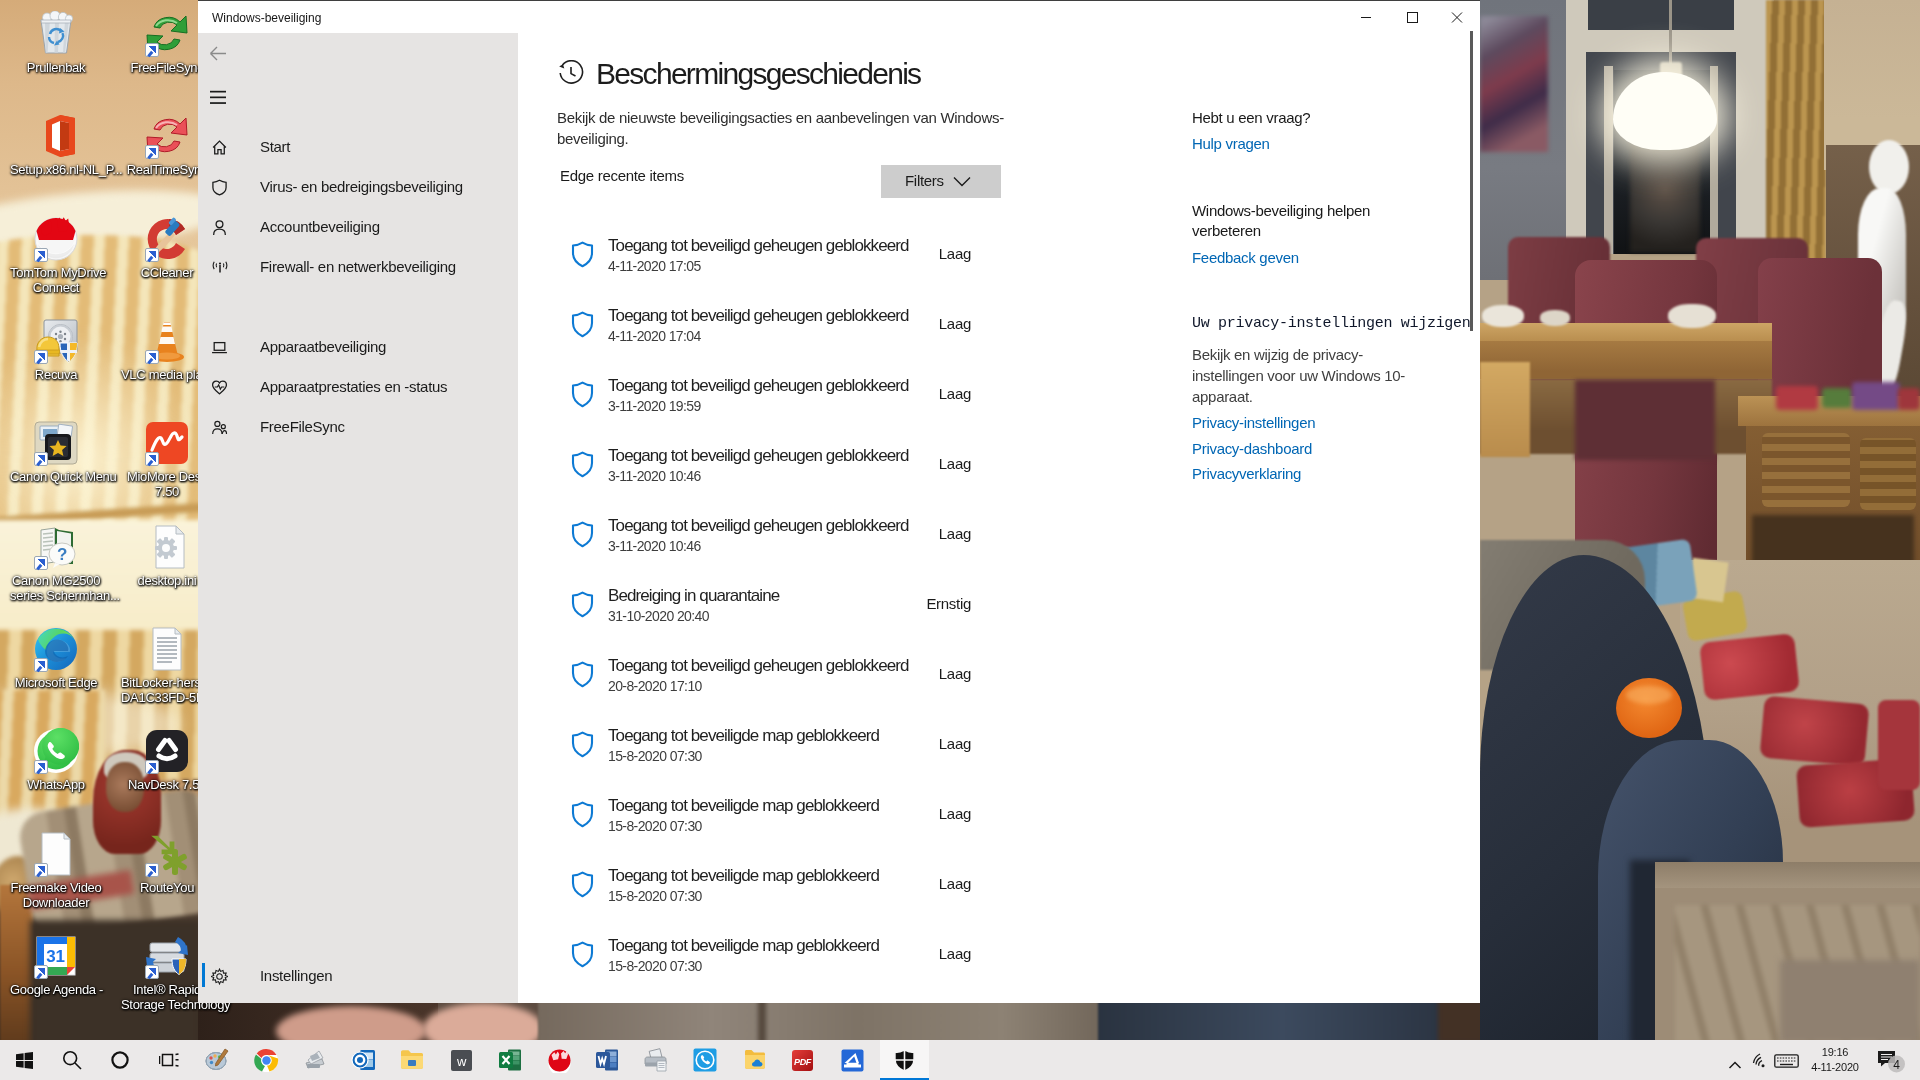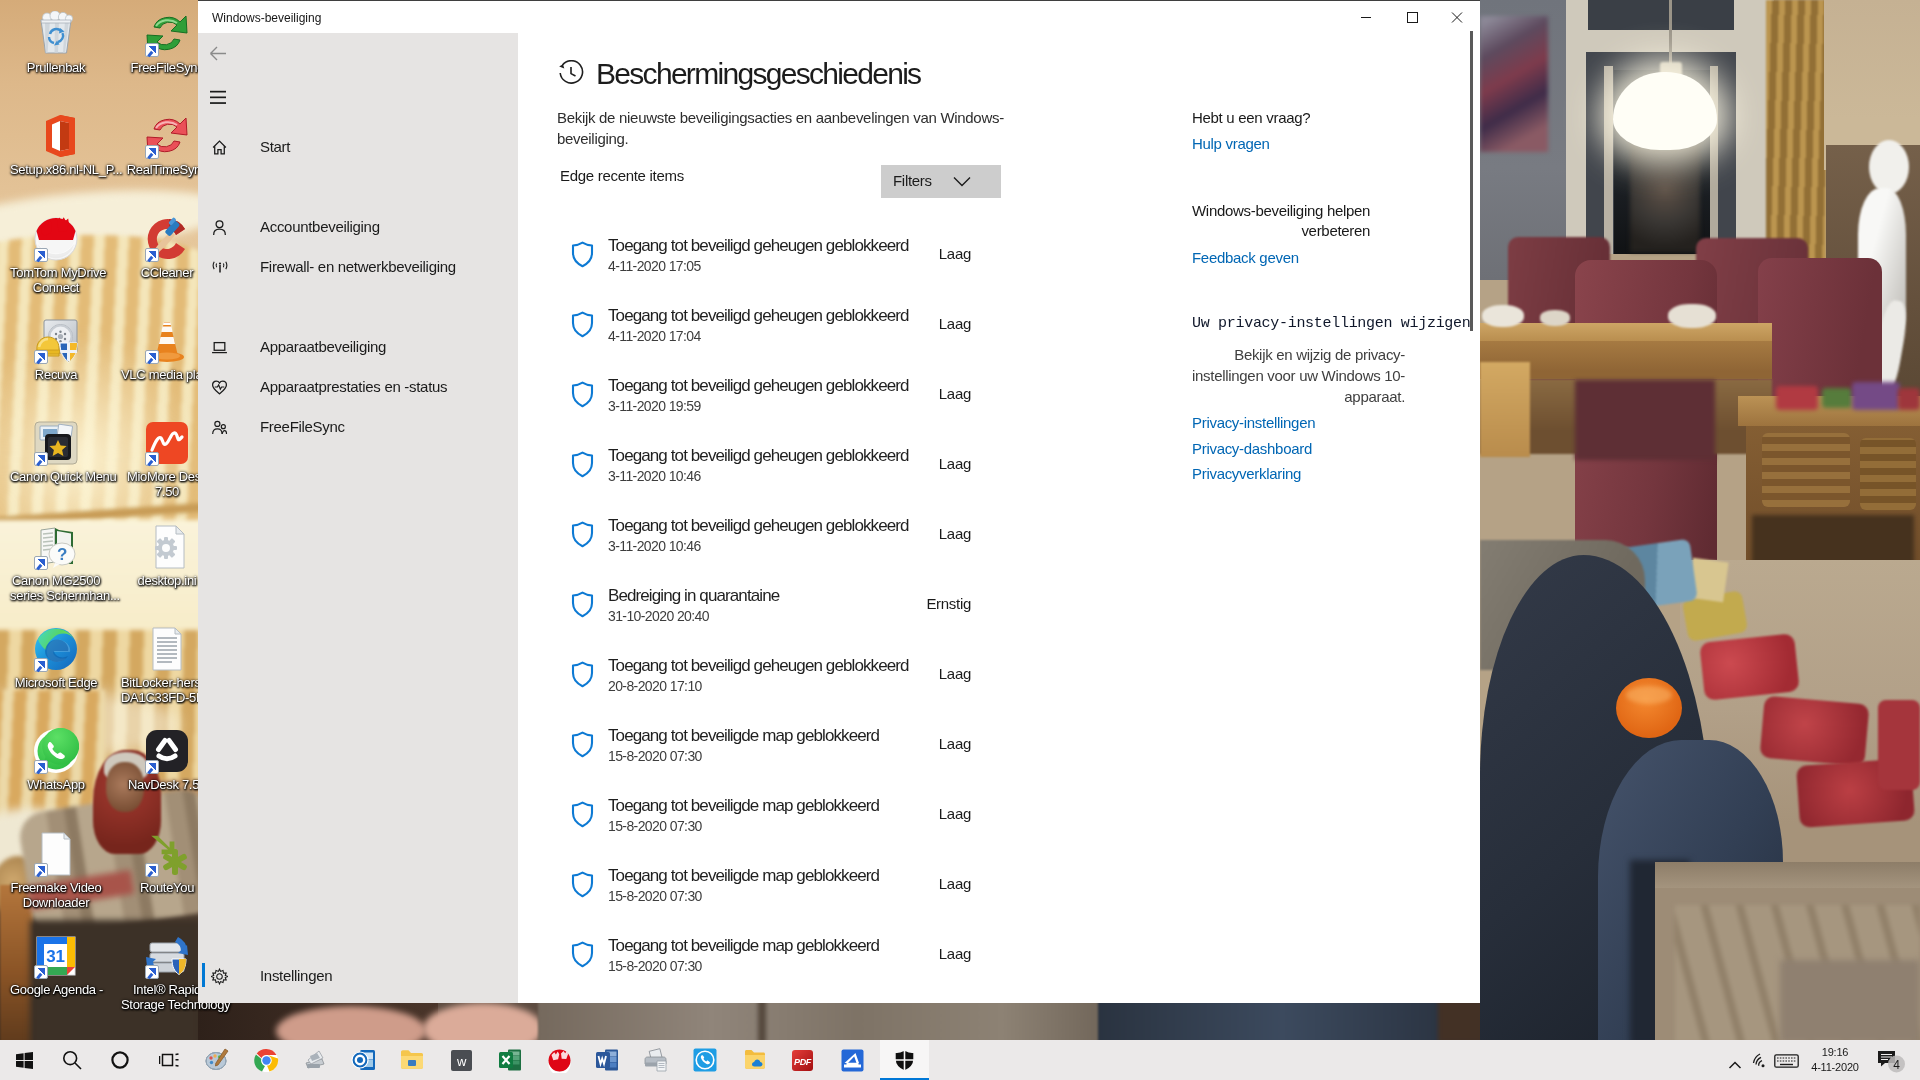--- a/index.html
+++ b/index.html
@@ -15,21 +15,21 @@
 .navrow .lab{position:absolute;left:48px;top:0;margin-left:14px;}
 .navrow svg{position:absolute;left:13px;top:12px;}
 #content{position:absolute;left:320px;top:32px;width:962px;height:970px;background:#fff;}
 .blue{color:#0066b4;}
 
 .rowtitle{position:absolute;font-size:17px;letter-spacing:-0.9px;color:#1f1f1f;white-space:nowrap;}
 .rowdate{position:absolute;font-size:14px;letter-spacing:-0.6px;color:#3d3d3d;white-space:nowrap;}
 .rowsev{position:absolute;width:110px;text-align:right;font-size:15px;color:#1b1b1b;}
 .rshield{position:absolute;}
 
-.rc{position:absolute;left:674px;font-size:15px;white-space:nowrap;text-align:right;}
+.rc{position:absolute;left:674px;font-size:15px;white-space:nowrap;}
 
 #desk{position:absolute;left:0;top:0;width:1920px;height:1043px;overflow:hidden;z-index:1;}
 .ico{position:absolute;width:92px;text-align:center;z-index:5;}
 .ico .ig{position:relative;margin:0 auto;width:46px;height:46px;}
 .ico .lbl{margin-top:3px;font-size:13px;line-height:15px;color:#fff;white-space:nowrap;
   text-shadow:0 1px 2px #000,0 0 3px #000,1px 1px 2px #000;}
 .sc{position:absolute;left:1px;bottom:0px;width:14px;height:14px;background:#fff;
   border:1px solid #9aa7b5;border-radius:2px;}
 .sc:before{content:"";position:absolute;left:2.5px;top:6.5px;width:2.6px;height:5.5px;background:#2a5fd0;transform:rotate(40deg);}
 .sc:after{content:"";position:absolute;right:2px;top:2px;width:7px;height:7px;background:linear-gradient(225deg,#2a5fd0 0 52%,transparent 52%);}
@@ -431,20 +431,26 @@
       <rect x="0" y="0.8" width="16" height="1.7" fill="#1a1a1a"></rect>
       <rect x="0" y="6.5" width="16" height="1.7" fill="#1a1a1a"></rect>
       <rect x="0" y="12.2" width="16" height="1.7" fill="#1a1a1a"></rect>
     </svg>
     <div class="navrow" style="top:94px">
       <svg width="17" height="17" viewBox="0 0 16 16">
           <path d="M2 8 L8 2 L14 8 M3.5 7 V14 H6.5 V10 H9.5 V14 H12.5 V7" stroke="#1b1b1b" stroke-width="1.2" fill="none"></path>
         </svg>
       <span class="lab">Start</span>
       </div>
+    <div class="navrow" style="top:134px">
+      <svg width="17" height="17" viewBox="0 0 16 16">
+          <path d="M8 1.2 C6 2.4 4 3 1.8 3.1 V8 C1.8 11.5 4.5 13.8 8 15 C11.5 13.8 14.2 11.5 14.2 8 V3.1 C12 3 10 2.4 8 1.2 Z" stroke="#1b1b1b" stroke-width="1.2" fill="none"></path>
+        </svg>
+      <span class="lab">Virus- en bedreigingsbeveiliging</span>
+      </div>
     <div class="navrow" style="top:174px">
       <svg width="17" height="17" viewBox="0 0 16 16">
           <circle cx="8" cy="5" r="3.2" stroke="#1b1b1b" stroke-width="1.2" fill="none"></circle>
           <path d="M2.5 15 C2.5 11.5 4.8 9.6 8 9.6 C11.2 9.6 13.5 11.5 13.5 15" stroke="#1b1b1b" stroke-width="1.2" fill="none"></path>
         </svg>
       <span class="lab">Accountbeveiliging</span>
       </div>
     <div class="navrow" style="top:214px">
       <svg width="18" height="17" viewBox="0 0 18 16">
           <path d="M9 5.5 V13" stroke="#1b1b1b" stroke-width="1.5"></path>
@@ -491,21 +497,21 @@
 
     <svg class="abs" style="left:40px;top:27px" width="26" height="26" viewBox="0 0 26 26">
       <path d="M4.5 5 A 11.2 11.2 0 1 1 2.2 13" stroke="#1f1f1f" stroke-width="1.6" fill="none"></path>
       <path d="M1.2 6.5 L4.9 4.2 L6.3 8.6 Z" fill="#1f1f1f"></path>
       <path d="M13 7 V13.6 L17.5 16" stroke="#1f1f1f" stroke-width="1.6" fill="none"></path>
     </svg>
     <div class="abs" style="left:78px;top:24px;font-size:30px;letter-spacing:-1.7px;color:#1c1c1c;">Beschermingsgeschiedenis</div>
     <div class="abs" style="left:39px;top:74px;font-size:15px;line-height:21px;color:#2e2e2e;">Bekijk de nieuwste beveiligingsacties en aanbevelingen van Windows-<br>beveiliging.</div>
     <div class="abs" style="left:42px;top:134px;font-size:15px;color:#1b1b1b;">Edge recente items</div>
     <div class="abs" style="left:363px;top:132px;width:120px;height:33px;background:#cdcdcd;">
-      <span class="abs" style="left:12px;top:7px;font-size:15px;color:#1b1b1b;">Filters</span>
+      <span class="abs" style="left:24px;top:7px;font-size:15px;color:#1b1b1b;">Filters</span>
       <svg class="abs" style="left:72px;top:11px" width="18" height="12" viewBox="0 0 18 12">
           <path d="M1 1.5 L9 9.5 L17 1.5" stroke="#1b1b1b" stroke-width="1.4" fill="none"></path>
         </svg>
     </div>
 
     <div id="rows">
         <div class="rshield" style="left:52px;top:208px"><svg width="25" height="27" viewBox="0 0 25 27">
             <path d="M12.5 1.6 C9.8 3.2 6.5 4.3 3 4.5 L3 12 C3 18 7 22.5 12.5 25.2 C18 22.5 22 18 22 12 L22 4.5 C18.5 4.3 15.2 3.2 12.5 1.6 Z" fill="none" stroke="#0d7ad4" stroke-width="2.1" stroke-linejoin="round"></path>
           </svg></div>
         <div class="rowtitle" style="left:90px;top:202.6px">Toegang tot beveiligd geheugen geblokkeerd</div>

